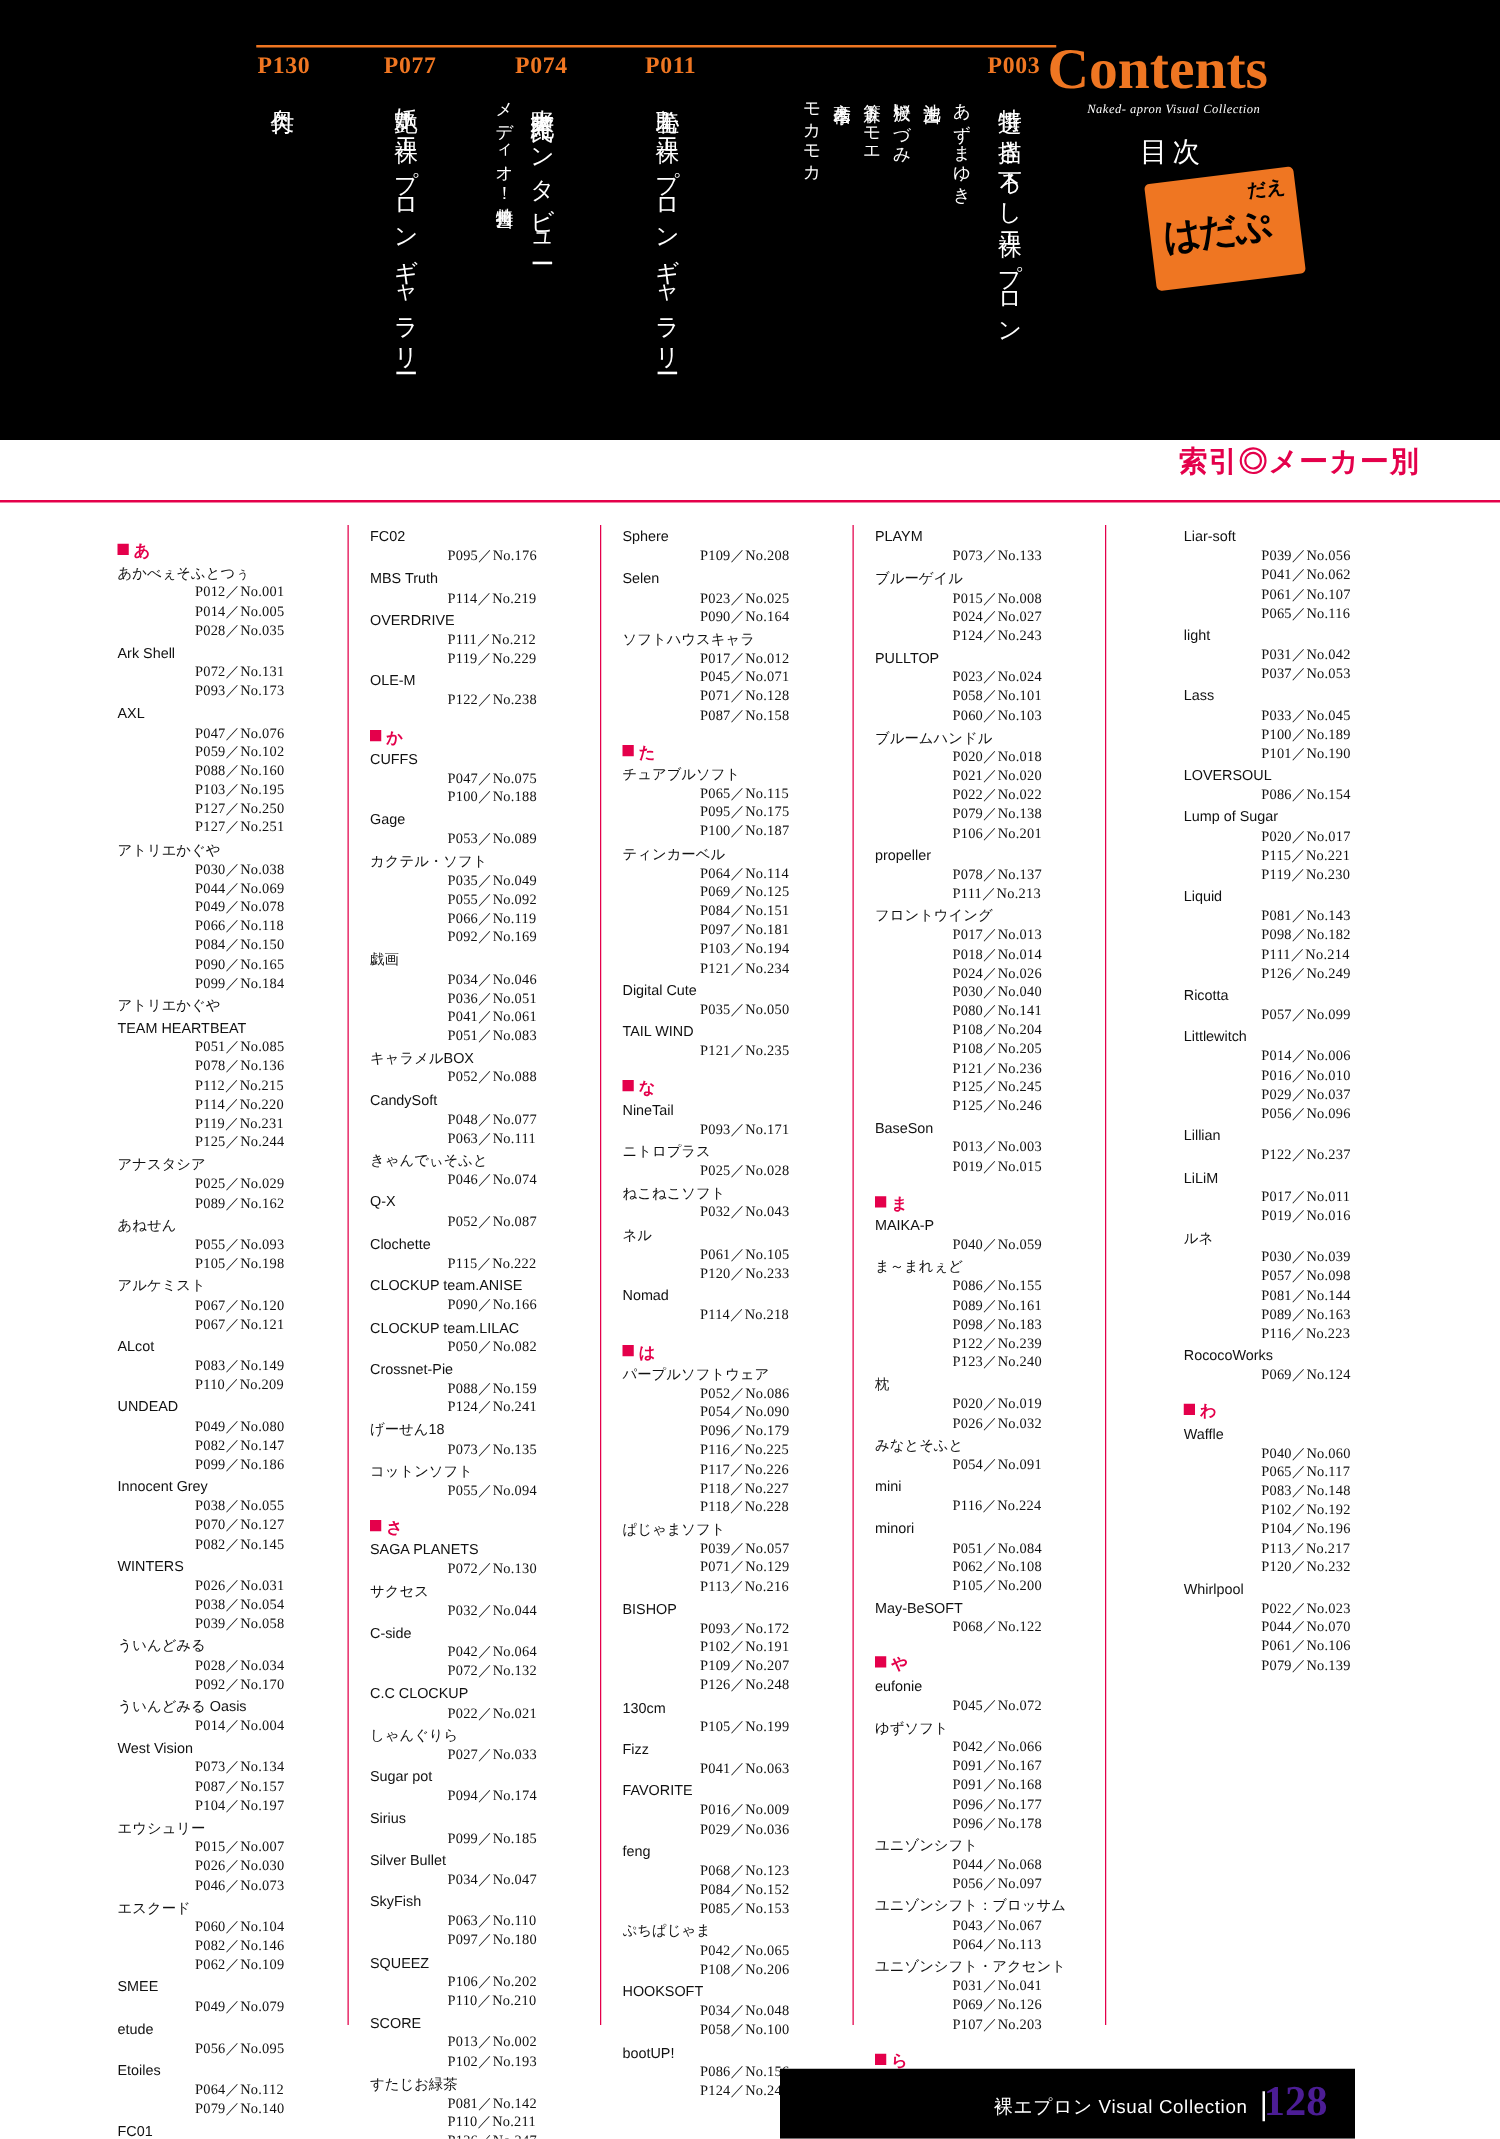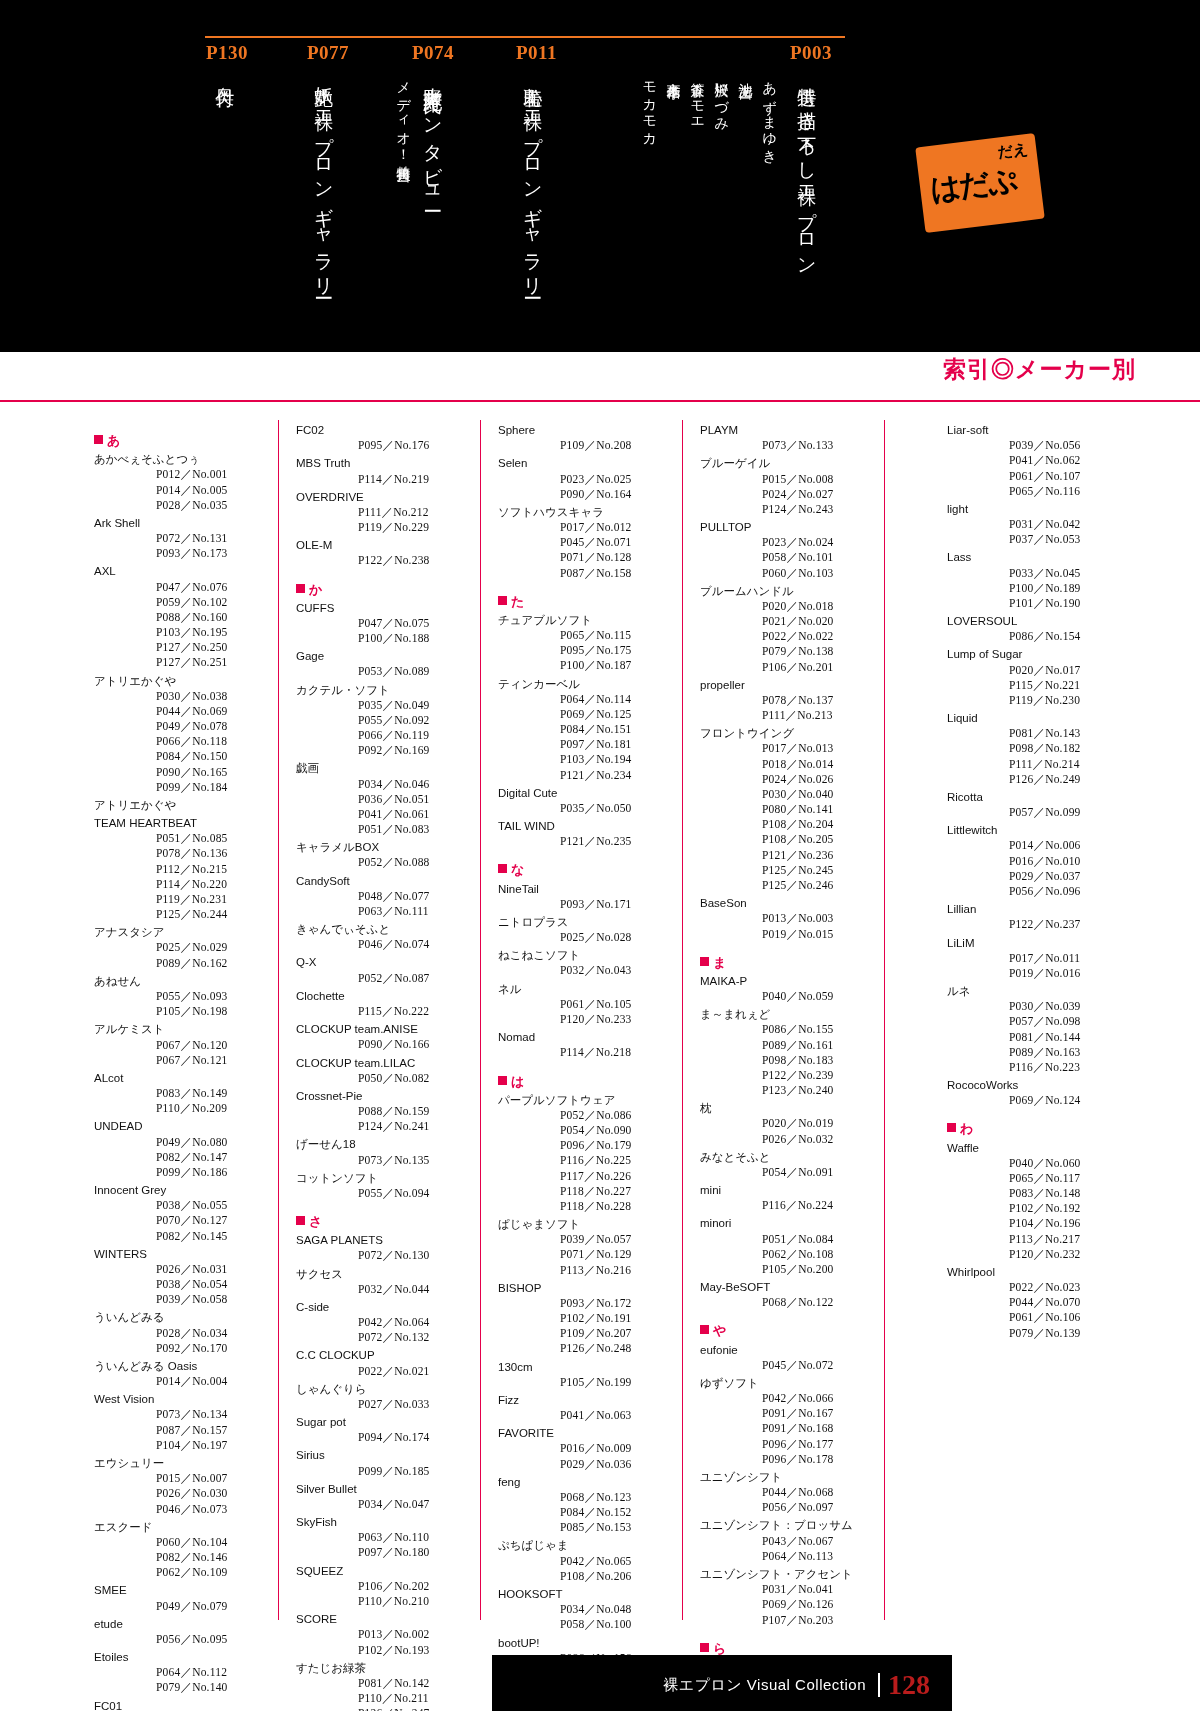--- a/index.html
+++ b/index.html
@@ -175,48 +175,53 @@
     font-family:"Liberation Serif", serif;
     font-size:11.5px;
     color:#111;
     white-space:nowrap;
     padding-left:62px;
     letter-spacing:.2px;
   }
 
   
   #footer{
-    position:absolute; left:0; bottom:0; width:952px; height:72px;
+    position:absolute; left:0; bottom:0; width:1084px; height:72px;
   }
   #footer-black{
     position:absolute; right:0; bottom:0; width:460px; height:56px;
     background:#000;
   }
   #footer-text{
     position:absolute; right:86px; bottom:16px;
     color:#fff; font-size:15px; letter-spacing:.5px;
     white-space:nowrap;
   }
   #footer-bar{
     position:absolute; right:72px; bottom:14px;
     width:2px; height:24px; background:#fff;
   }
   #footer-page{
     position:absolute; right:22px; bottom:10px;
-    color:#b91c1c; font-weight:bold; font-size:28px;
+    color:#4c1d95; font-weight:bold; font-size:34px;
     font-family:"Liberation Serif", serif;
   }
 </style>
 </head>
 <body>
 
 <div id="top-banner">
 
   <div class="toc-rule"></div>
 
+  <div id="contents-head">
+    <div id="contents-title">Contents</div>
+    <div id="contents-sub">Naked- apron Visual Collection</div>
+    <div id="contents-jp">目次</div>
+  </div>
 
   <div id="logo-badge">
     <span class="logo-small">だえ</span>
     <span class="logo-text">はだぷ</span>
   </div>
 
   <div class="toc-col" style="left:790px;">
     <div class="toc-page">P003</div>
     <div class="vtext" style="left:6px;">特選！描き下ろし裸エプロン</div>
   </div>

